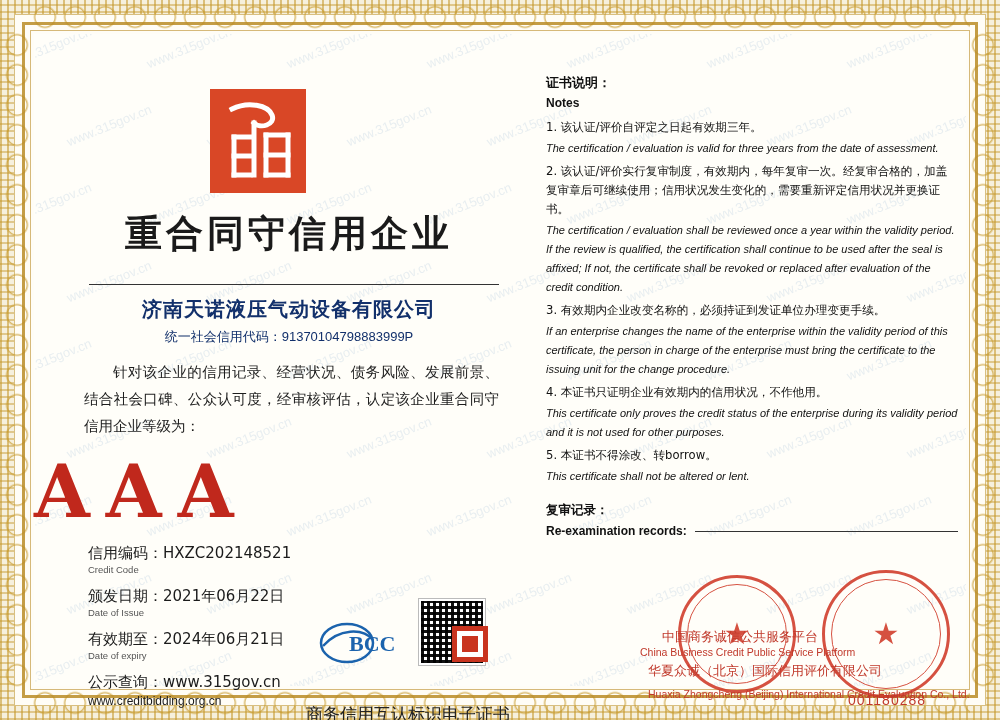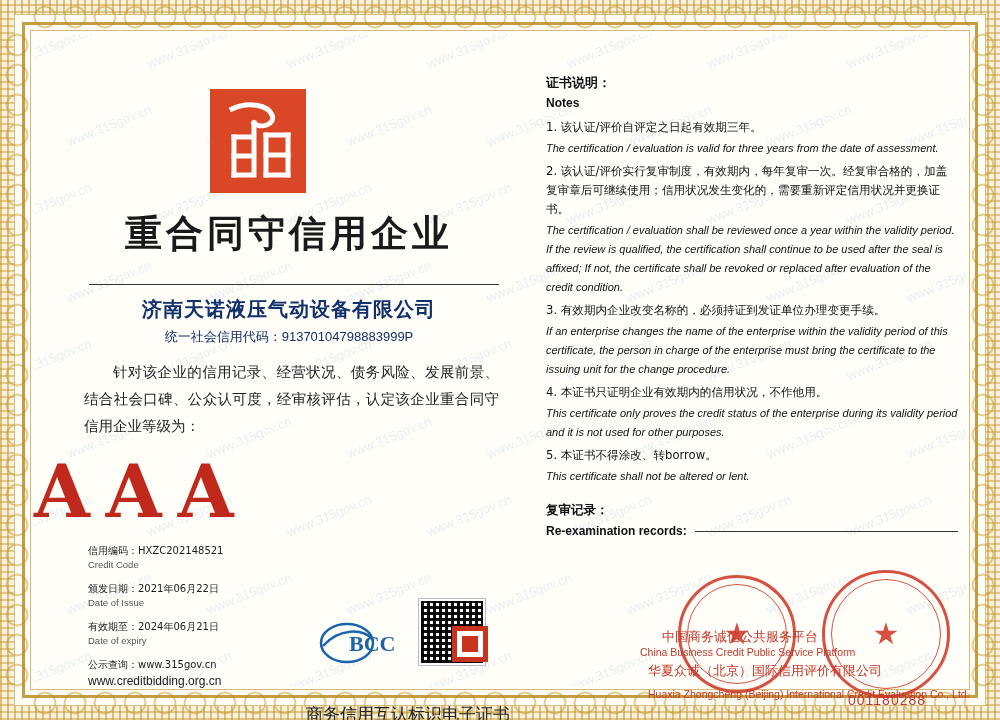--- a/index.html
+++ b/index.html
@@ -139,21 +139,21 @@
     letter-spacing:16px;
     color:#c0281c;
   }
 
   
   .meta{
     position:absolute;left:54px;top:510px;width:210px;
     color:#1b1b1b;
   }
   .meta-row{margin-bottom:12px;}
-  .meta-cn{font-size:10px;font-family:"DejaVu Sans",sans-serif;}
+  .meta-cn{font-size:15px;font-family:"DejaVu Sans",sans-serif;}
   .meta-en{font-size:9.5px;color:#555;margin-top:1px;}
   .meta-link{font-size:12px;color:#1b1b1b;margin-top:2px;}
 
   
   .qr{
     position:absolute;left:385px;top:565px;width:62px;height:62px;
     background:
       repeating-linear-gradient(0deg,#111 0 3px,#fff 3px 6px),
       repeating-linear-gradient(90deg,#111 0 3px,#fff 3px 6px);
     background-blend-mode:multiply;

